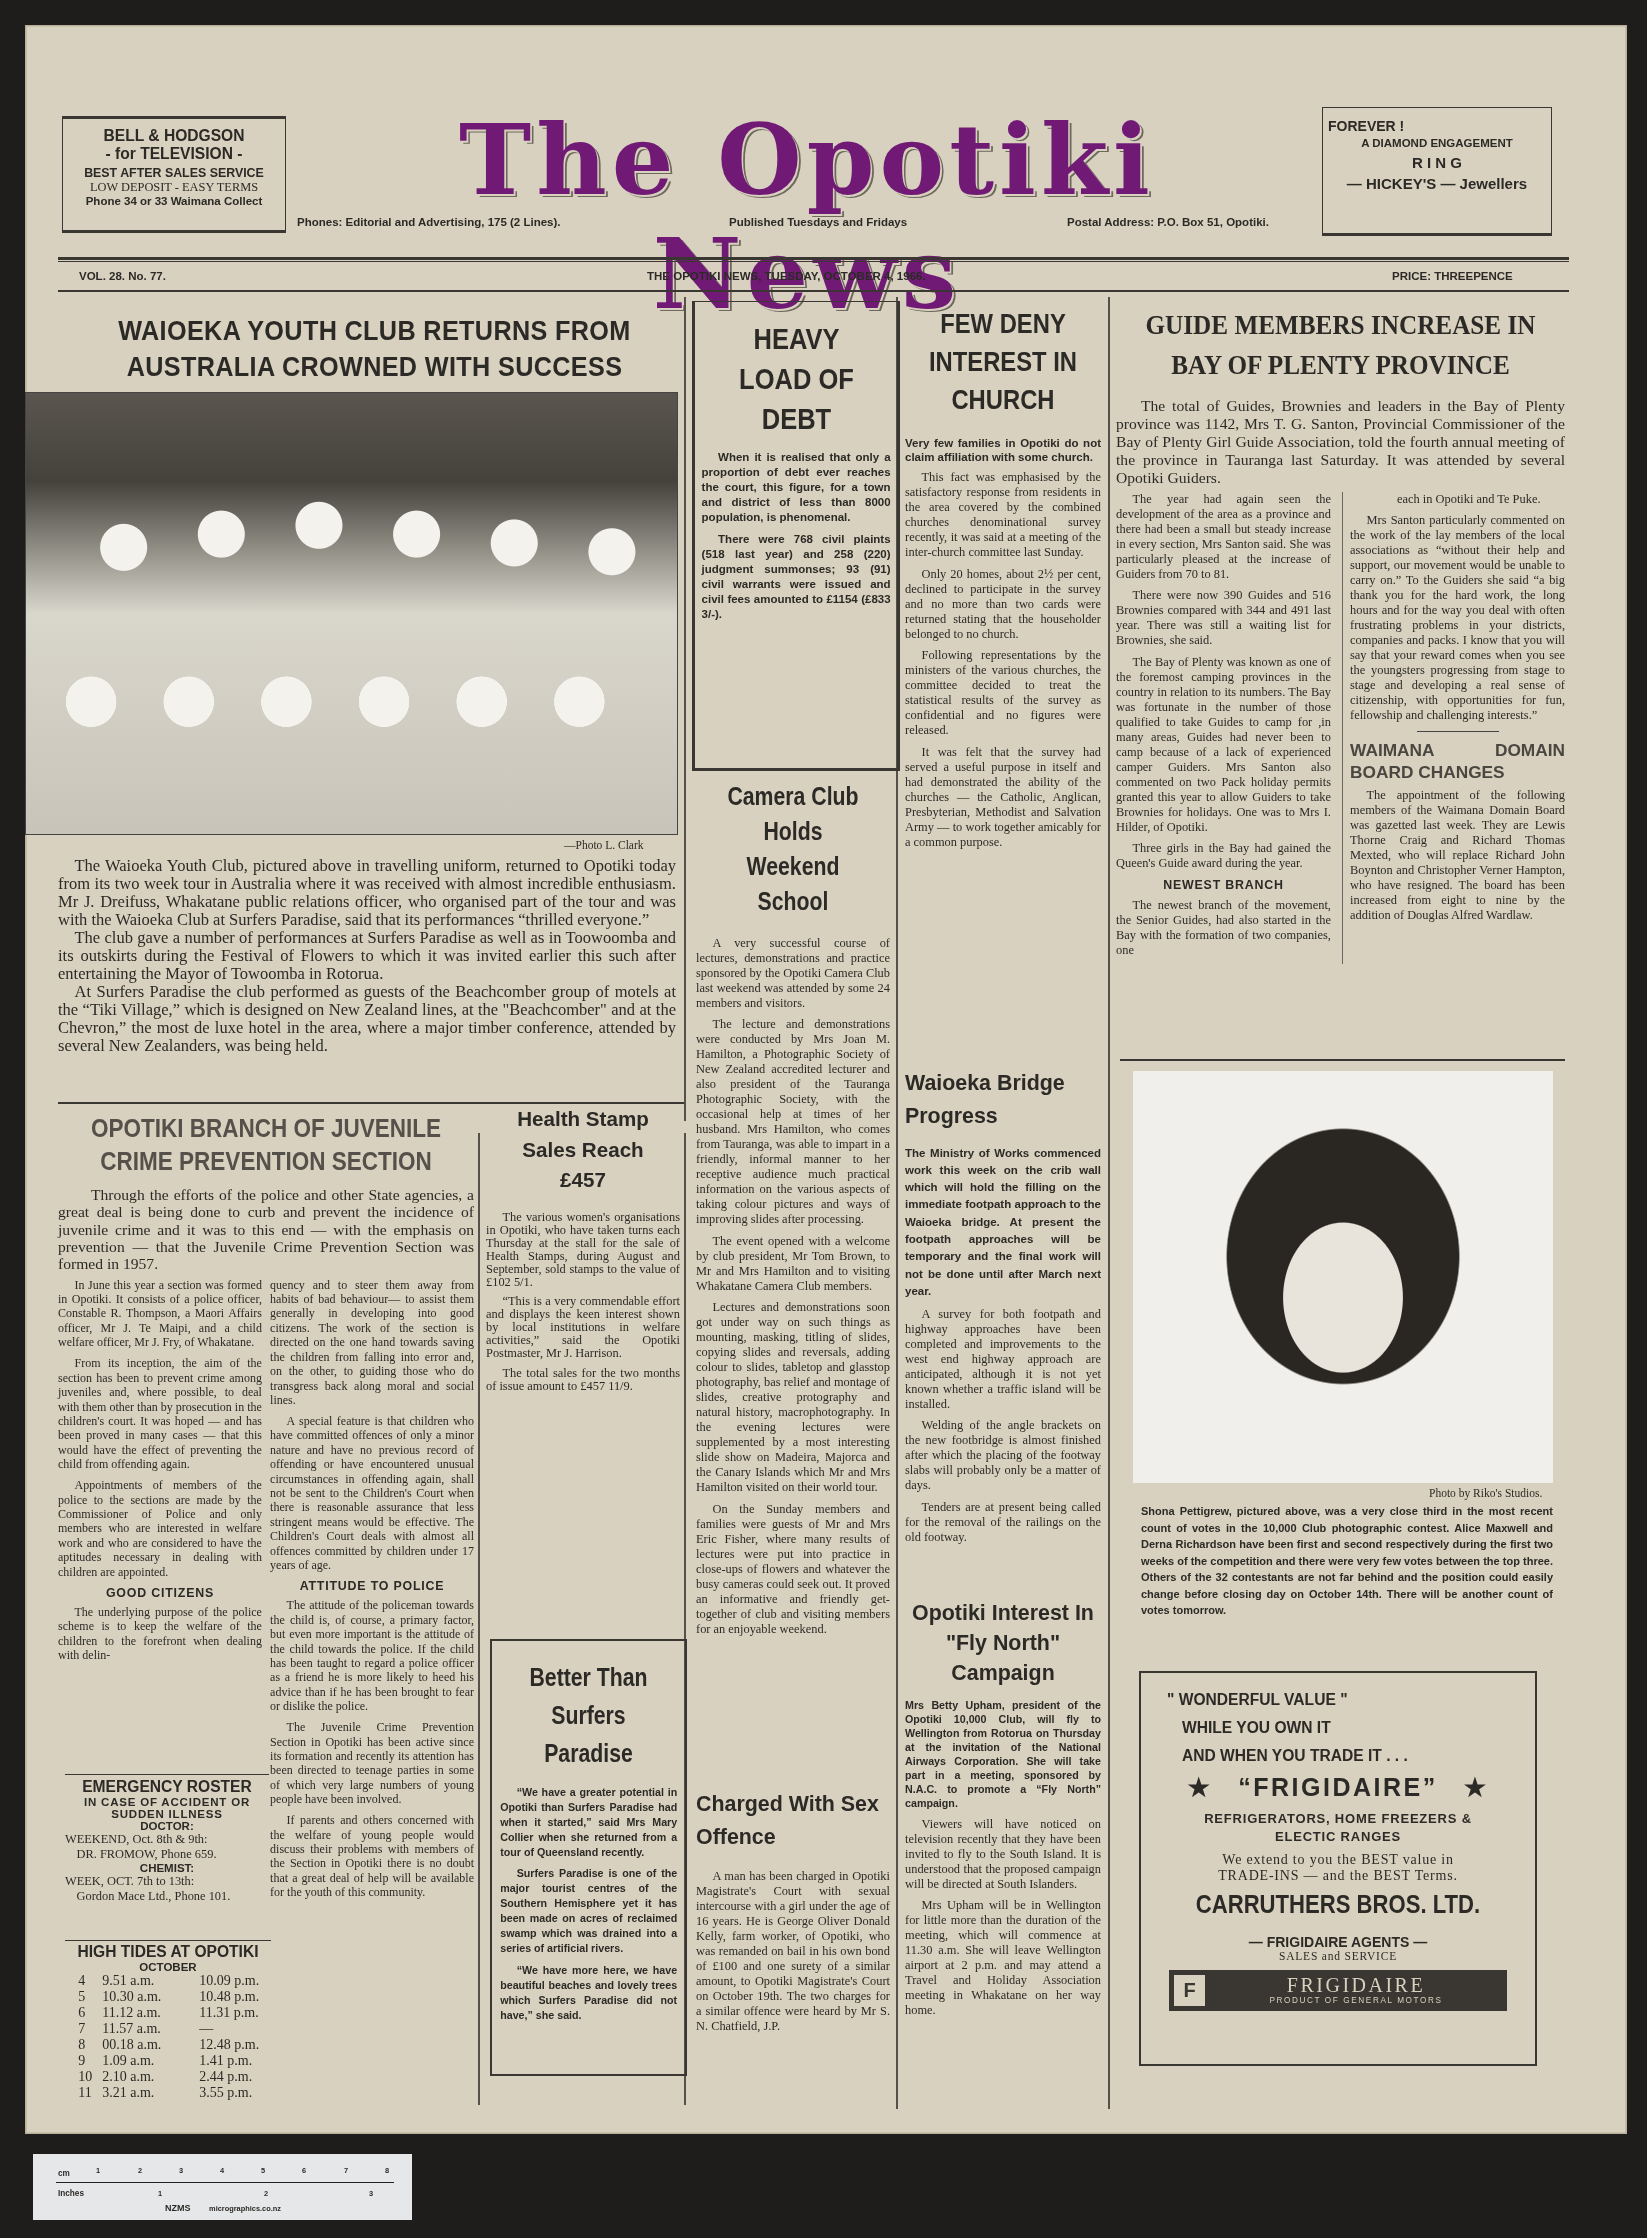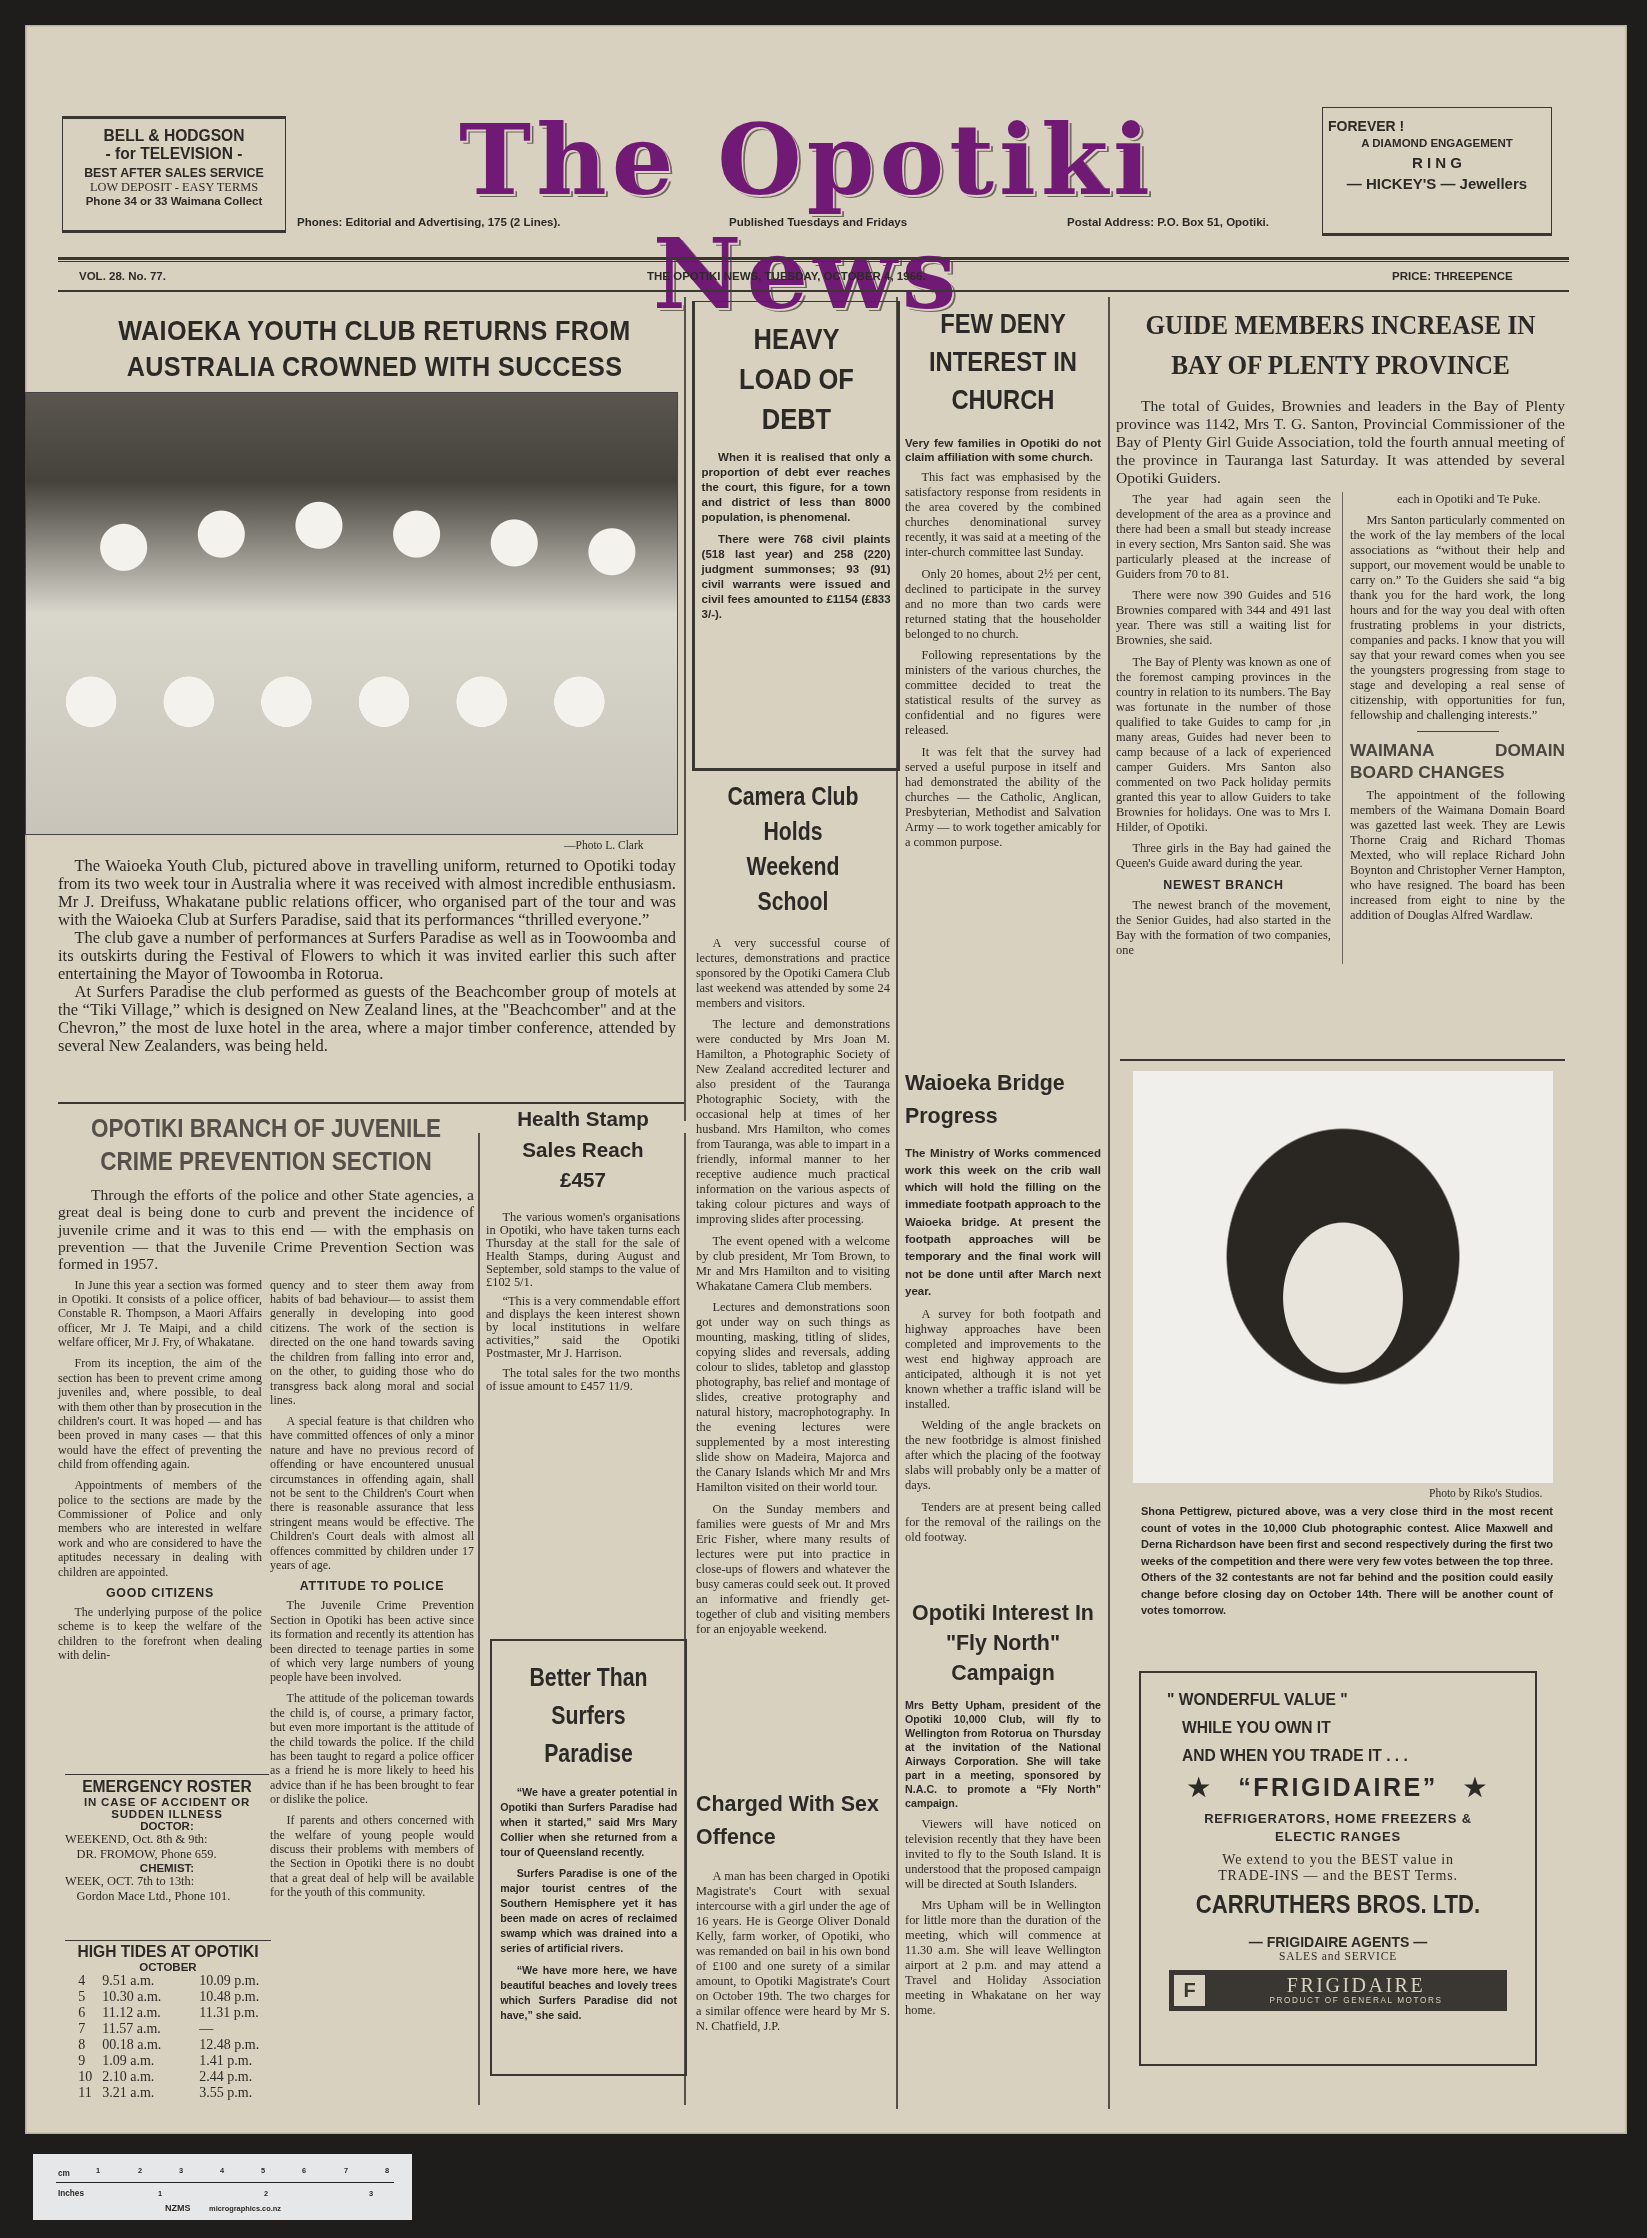--- a/index.html
+++ b/index.html
@@ -205,22 +205,22 @@
         <p>In June this year a section was formed in Opotiki. It consists of a police officer, Constable R. Thompson, a Maori Affairs officer, Mr J. Te Maipi, and a child welfare officer, Mr J. Fry, of Whakatane.</p>
         <p>From its inception, the aim of the section has been to prevent crime among juveniles and, where possible, to deal with them other than by prosecution in the children's court. It was hoped — and has been proved in many cases — that this would have the effect of preventing the child from offending again.</p>
         <p>Appointments of members of the police to the sections are made by the Commissioner of Police and only members who are interested in welfare work and who are considered to have the aptitudes necessary in dealing with children are appointed.</p>
         <div class="sub">GOOD CITIZENS</div>
         <p>The underlying purpose of the police scheme is to keep the welfare of the children to the forefront when dealing with delin-</p>
       </div>
       <div class="body just" style="width:204px;font-size:12px;line-height:14.4px;">
         <p style="text-indent:0;">quency and to steer them away from habits of bad behaviour— to assist them generally in developing into good citizens. The work of the section is directed on the one hand towards saving the children from falling into error and, on the other, to guiding those who do transgress back along moral and social lines.</p>
         <p>A special feature is that children who have committed offences of only a minor nature and have no previous record of offending or have encountered unusual circumstances in offending again, shall not be sent to the Children's Court when there is reasonable assurance that less stringent means would be effective. The Children's Court deals with almost all offences committed by children under 17 years of age.</p>
         <div class="sub">ATTITUDE TO POLICE</div>
+        <p>The attitude of the policeman towards the child is, of course, a primary factor, but even more important is the attitude of the child towards the police. If the child has been taught to regard a police officer as a friend he is more likely to heed his advice than if he has been brought to fear or dislike the police.</p>
         <p>The Juvenile Crime Prevention Section in Opotiki has been active since its formation and recently its attention has been directed to teenage parties in some of which very large numbers of young people have been involved.</p>
-        <p>The attitude of the policeman towards the child is, of course, a primary factor, but even more important is the attitude of the child towards the police. If the child has been taught to regard a police officer as a friend he is more likely to heed his advice than if he has been brought to fear or dislike the police.</p>
         <p>If parents and others concerned with the welfare of young people would discuss their problems with members of the Section in Opotiki there is no doubt that a great deal of help will be available for the youth of this community.</p>
       </div>
     </div>
   </div>
 
   <div class="abs" style="left:40px;top:1749px;width:204px;border-top:1.6px solid #3a3732;">
     <div class="sans bold center" style="font-size:15.6px;margin-top:3.3px;">EMERGENCY ROSTER</div>
     <div class="sans bold center" style="font-size:11.5px;letter-spacing:0.8px;">IN CASE OF ACCIDENT OR SUDDEN ILLNESS</div>
     <div class="sans bold center" style="font-size:11.5px;">DOCTOR:</div>
     <div style="font-size:12.4px;">WEEKEND, Oct. 8th &amp; 9th:</div>

